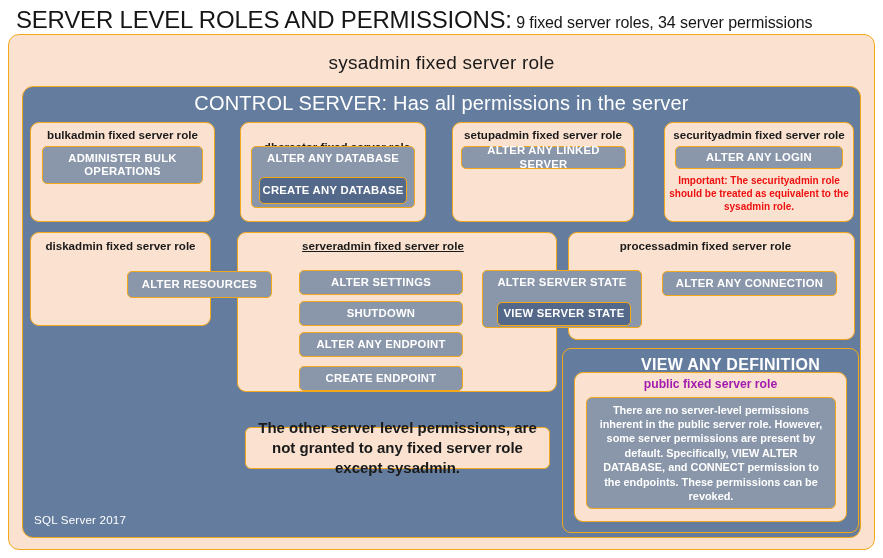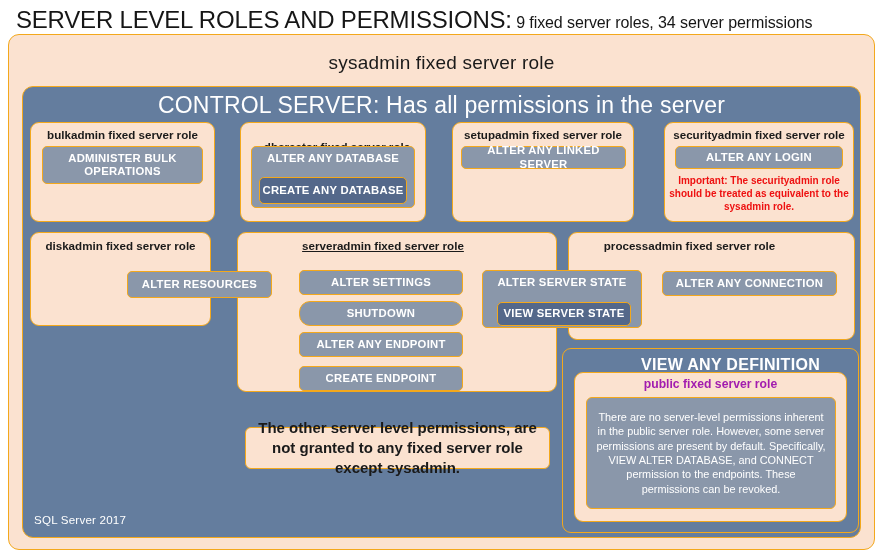--- a/index.html
+++ b/index.html
@@ -98,21 +98,21 @@
     letter-spacing: 0.2px;
   }
   #control-server {
     left: 22px; top: 86px; width: 839px; height: 452px;
     border-radius: 11px;
   }
   #control-server-label {
     position: absolute;
     left: 22px; top: 92px; width: 839px;
     text-align: center;
-    font-size: 23px;
+    font-size: 20px;
     color: #ffffff;
     font-weight: 400;
     letter-spacing: 0.2px;
   }
 
   
   #bulkadmin-box   { left: 30px;  top: 122px; width: 185px; height: 100px; }
   #dbcreator-box   { left: 240px; top: 122px; width: 186px; height: 100px; }
   #setupadmin-box  { left: 452px; top: 122px; width: 182px; height: 100px; }
   #securityadmin-box { left: 664px; top: 122px; width: 190px; height: 100px; }
@@ -145,21 +145,21 @@
   }
   #public-note {
     position: absolute;
     left: 586px; top: 397px; width: 250px; height: 112px;
     background: #8a97aa;
     border: 1.4px solid #f3a81c;
     border-radius: 6px;
     box-sizing: border-box;
     color: #ffffff;
     font-size: 10.9px;
-    font-weight: normal;
+    font-weight: bold;
     line-height: 1.32;
     text-align: center;
     display: flex;
     align-items: center;
     justify-content: center;
     padding: 3px 9px;
   }
 
   
   #other-perms-note {
@@ -229,26 +229,26 @@
 <div class="chip" style="left:675px; top:146px; width:168px; height:23px;">ALTER ANY LOGIN</div>
 <div id="security-warning">Important:  The securityadmin role should  be treated  as equivalent to the  sysadmin role.</div>
 
 <div class="peach" id="diskadmin-box"></div>
 <div class="role-title" style="left:30px; top:239px; width:181px;">diskadmin fixed server role</div>
 
 <div class="peach" id="serveradmin-box"></div>
 <div class="role-title" style="left:237px; top:239px; width:292px;text-decoration:underline;">serveradmin fixed server role</div>
 
 <div class="peach" id="processadmin-box"></div>
-<div class="role-title" style="left:544px; top:239px; width:247px;padding-left:22px;">processadmin fixed server role</div>
+<div class="role-title" style="left:560px; top:239px; width:247px;padding-left:22px;">processadmin fixed server role</div>
 
 <div class="chip" style="left:127px; top:271px; width:145px; height:27px;">ALTER RESOURCES</div>
 
 <div class="chip" style="left:299px; top:270px; width:164px; height:25px;">ALTER SETTINGS</div>
-<div class="chip" style="left:299px; top:301px; width:164px; height:25px;border-radius:11px;">SHUTDOWN</div>
+<div class="chip" style="left:299px; top:301px; width:164px; height:25px;">SHUTDOWN</div>
 <div class="chip" style="left:299px; top:332px; width:164px; height:25px;">ALTER ANY ENDPOINT</div>
 <div class="chip" style="left:299px; top:366px; width:164px; height:25px;">CREATE  ENDPOINT</div>
 
 <div class="chip" style="left:482px; top:270px; width:160px; height:58px;align-items:flex-start;padding-top:5px;">ALTER SERVER  STATE</div>
 <div class="chip dark" style="left:497px; top:302px; width:134px; height:24px;">VIEW SERVER  STATE</div>
 
 <div class="chip" style="left:662px; top:271px; width:175px; height:25px;">ALTER ANY CONNECTION</div>
 
 <div class="slate" id="view-any-def-box"></div>
 <div id="view-any-def-label">VIEW ANY DEFINITION</div>

